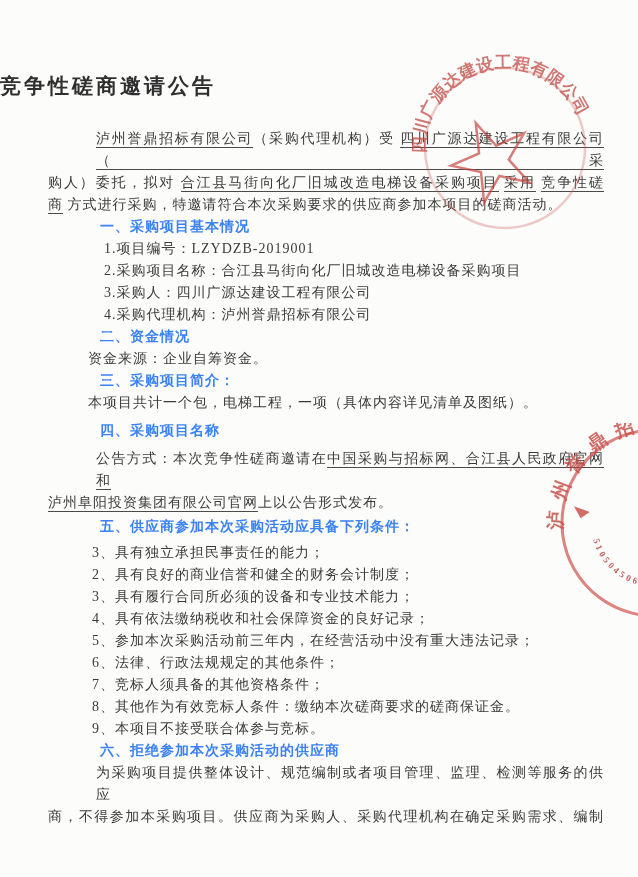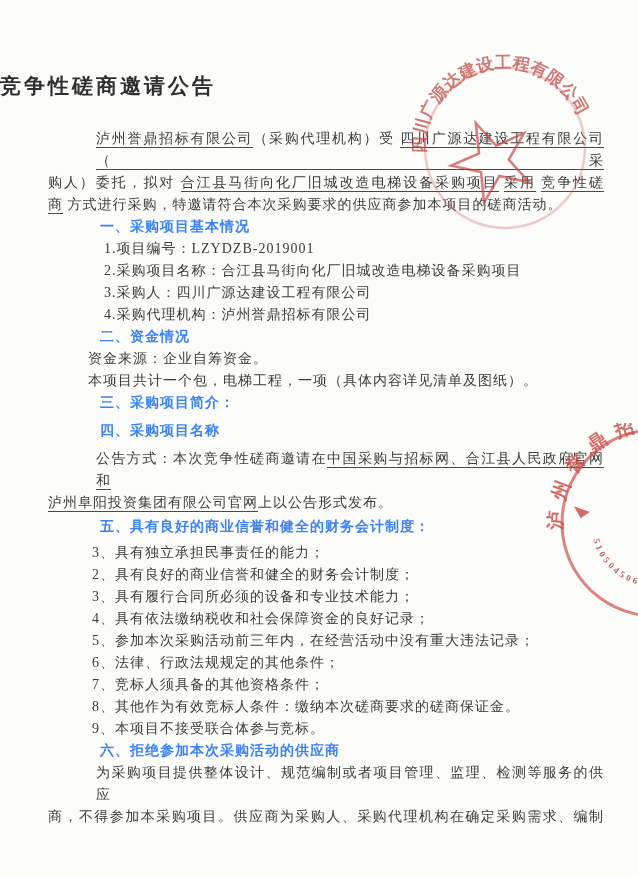--- a/index.html
+++ b/index.html
@@ -61,30 +61,30 @@
     <div class="items1">
         <div class="line item">1.项目编号：LZYDZB-2019001</div>
         <div class="line item">2.采购项目名称：合江县马街向化厂旧城改造电梯设备采购项目</div>
         <div class="line item">3.采购人：四川广源达建设工程有限公司</div>
         <div class="line item">4.采购代理机构：泸州誉鼎招标有限公司</div>
       </div>
 
     <div class="line h">二、资金情况</div>
     <div class="line plain">资金来源：企业自筹资金。</div>
 
+    <div class="line h">三、采购项目简介：</div>
     <div class="line plain">本项目共计一个包，电梯工程，一项（具体内容详见清单及图纸）。</div>
-    <div class="line h">三、采购项目简介：</div>
 
     <div class="line h mt6">四、采购项目名称</div>
     <div class="mt6">
       <div class="line fill ind"><span>公告方式：本次竞争性磋商邀请在</span><span class="u">中国采购与招标网、合江县人民政府官网和</span></div>
       <div class="line"><span class="u">泸州阜阳投资集团有限公司官网</span><span>上以公告形式发布。</span></div>
     </div>
 
-    <div class="line h mt2">五、具有良好的商业信誉和健全的财务会计制度：</div>
+    <div class="line h mt2">五、供应商参加本次采购活动应具备下列条件：</div>
     <div class="items5 mt4">
         <div class="line item">3、具有独立承担民事责任的能力；</div>
         <div class="line item">2、具有良好的商业信誉和健全的财务会计制度；</div>
         <div class="line item">3、具有履行合同所必须的设备和专业技术能力；</div>
         <div class="line item">4、具有依法缴纳税收和社会保障资金的良好记录；</div>
         <div class="line item">5、参加本次采购活动前三年内，在经营活动中没有重大违法记录；</div>
         <div class="line item">6、法律、行政法规规定的其他条件；</div>
         <div class="line item">7、竞标人须具备的其他资格条件；</div>
         <div class="line item">8、其他作为有效竞标人条件：缴纳本次磋商要求的磋商保证金。</div>
         <div class="line item">9、本项目不接受联合体参与竞标。</div>

